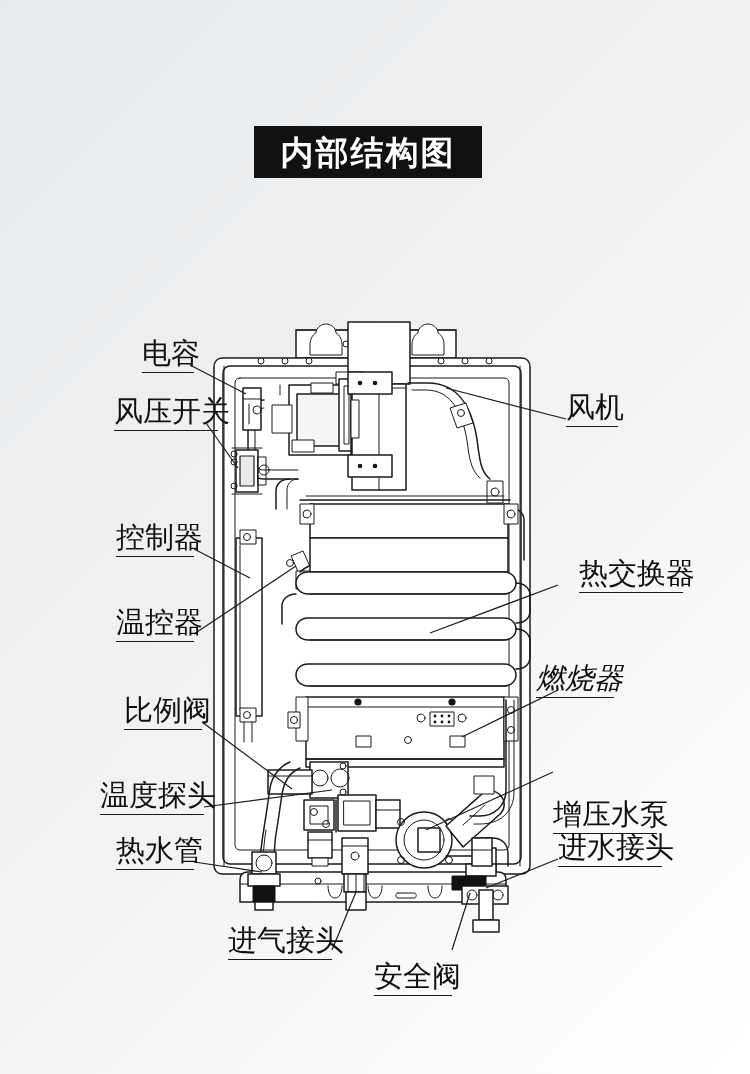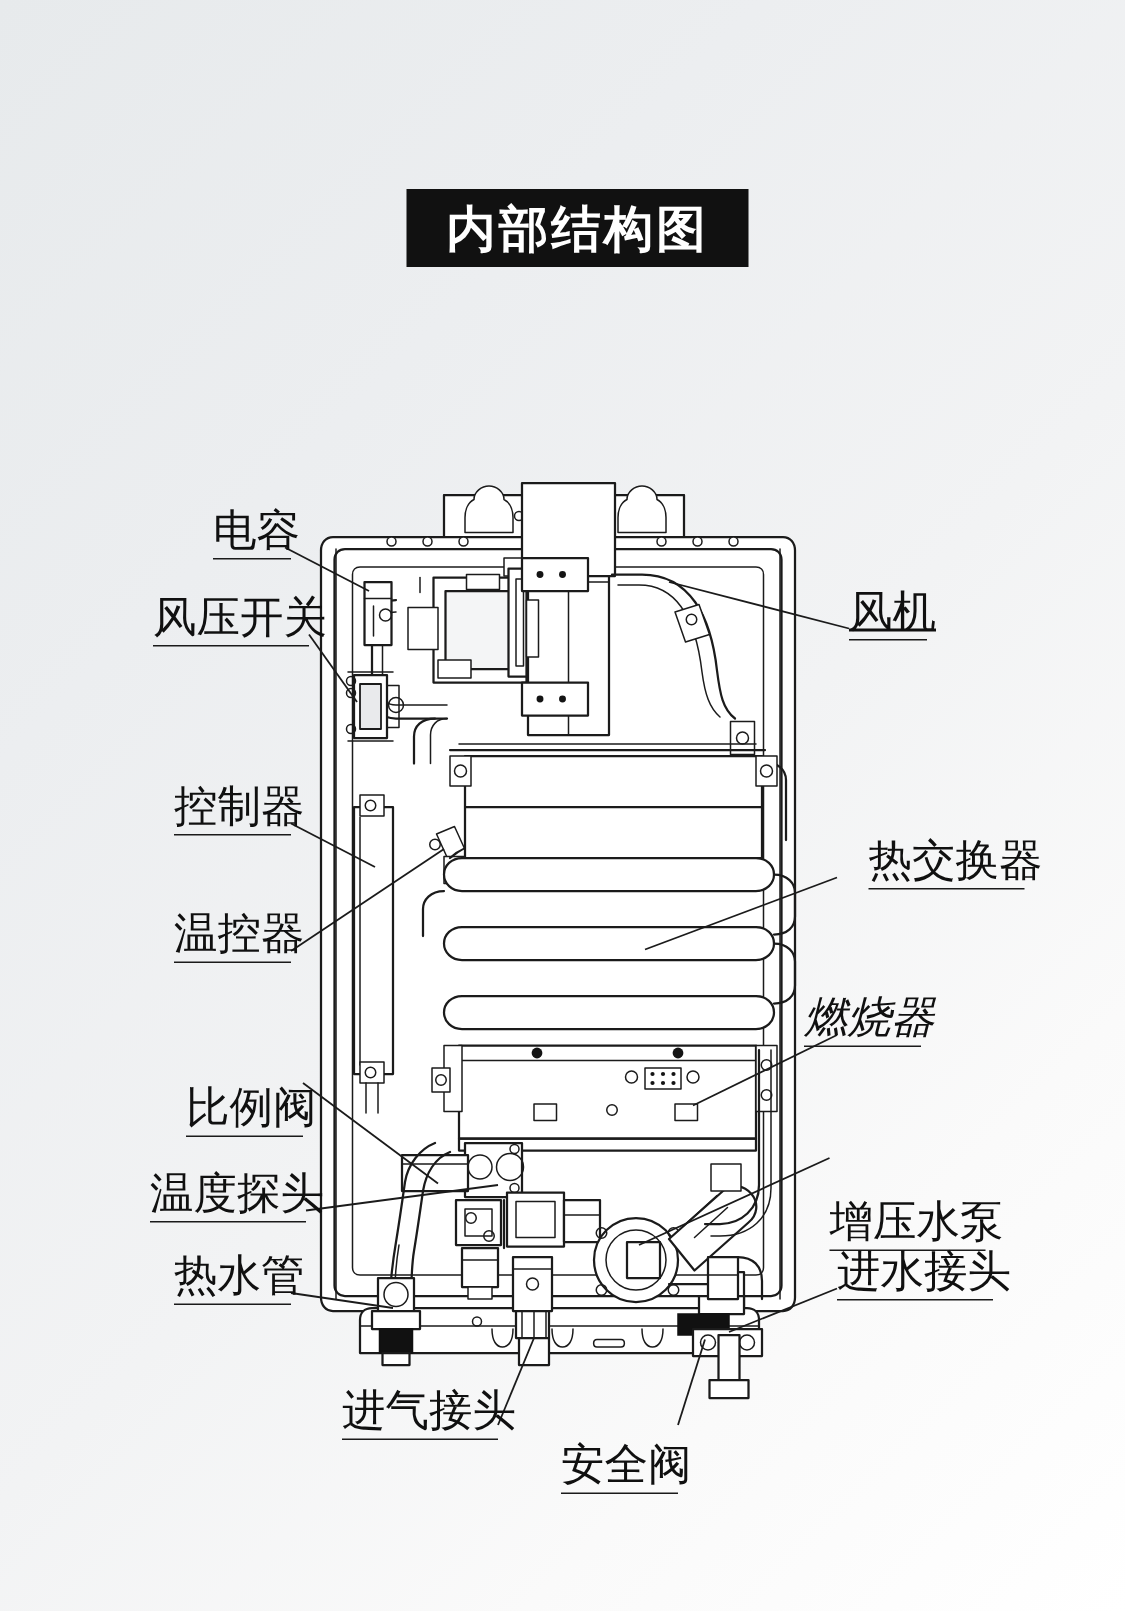--- a/index.html
+++ b/index.html
@@ -7,21 +7,21 @@
     width:750px;height:1074px;overflow:hidden;
     font-family:"DejaVu Sans","Liberation Sans",sans-serif;
     background:#ffffff;
   }
   #page{
     position:relative;width:750px;height:1074px;
     background:
       linear-gradient(135deg,#e7eaec 0%,#eceef0 28%,#f2f3f4 55%,#fafafa 78%,#ffffff 100%);
   }
   #title-banner{
-    position:absolute;left:271px;top:126px;width:228px;height:52px;
+    position:absolute;left:254px;top:126px;width:228px;height:52px;
     background:#111111;display:flex;align-items:center;justify-content:center;
   }
   #title-text{
     color:#ffffff;font-size:33px;font-weight:bold;letter-spacing:2px;
     font-family:"DejaVu Sans","Liberation Sans",sans-serif;line-height:1;
   }
   .lbl{
     position:absolute;font-size:29px;color:#101010;white-space:nowrap;
     font-family:"DejaVu Sans","Liberation Sans",sans-serif;line-height:1.05;
     padding-bottom:4px;border-bottom:1.6px solid #1a1a1a;
@@ -314,28 +314,28 @@
       <path class="leader" d="M558,585 L430,633"></path>
       <path class="leader" d="M558,690 L462,737"></path>
       <path class="leader" d="M553,772 L426,830"></path>
       <path class="leader" d="M558,859 L486,888"></path>
       <path class="leader" d="M332,950 L356,892"></path>
       <path class="leader" d="M452,950 L470,893"></path>
     </g>
   </svg>
 
   <div class="lbl" style="left:142px;top:338px;width:52px;">电容</div>
-  <div class="lbl" style="left:102px;top:396px;width:104px;">风压开关</div>
+  <div class="lbl" style="left:114px;top:396px;width:104px;">风压开关</div>
   <div class="lbl" style="left:116px;top:522px;width:78px;">控制器</div>
   <div class="lbl" style="left:116px;top:607px;width:78px;">温控器</div>
-  <div class="lbl" style="left:124px;top:695px;width:78px;margin-top:28px;">比例阀</div>
+  <div class="lbl" style="left:124px;top:695px;width:78px;">比例阀</div>
   <div class="lbl" style="left:100px;top:780px;width:104px;">温度探头</div>
   <div class="lbl" style="left:116px;top:835px;width:78px;text-align:right;">热水管</div>
 
-  <div class="lbl" style="left:566px;top:392px;width:52px;text-decoration:underline;">风机</div>
+  <div class="lbl" style="left:566px;top:392px;width:52px;">风机</div>
   <div class="lbl" style="left:558px;top:558px;width:104px;margin-left:21px;">热交换器</div>
   <div class="lbl" style="left:536px;top:663px;width:78px;font-style:italic;">燃烧器</div>
   <div class="lbl" style="left:553px;top:787px;width:104px;margin-top:12px;">增压水泵</div>
   <div class="lbl" style="left:558px;top:832px;width:104px;">进水接头</div>
 
   <div class="lbl" style="left:228px;top:925px;width:104px;text-align:right;">进气接头</div>
   <div class="lbl" style="left:374px;top:925px;width:78px;margin-top:36px;">安全阀</div>
 
 </div>
 

